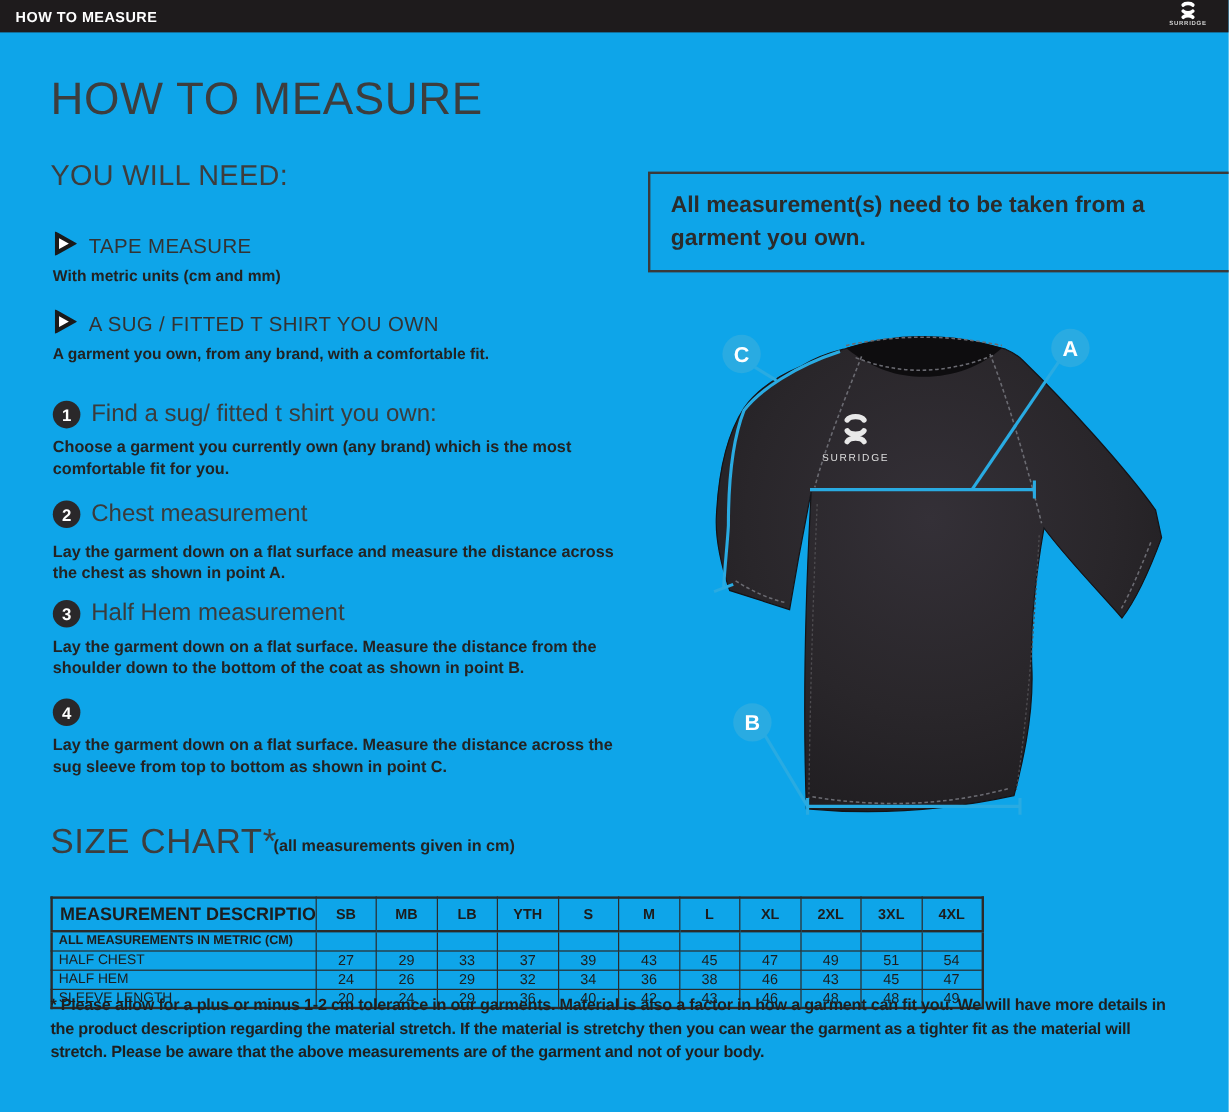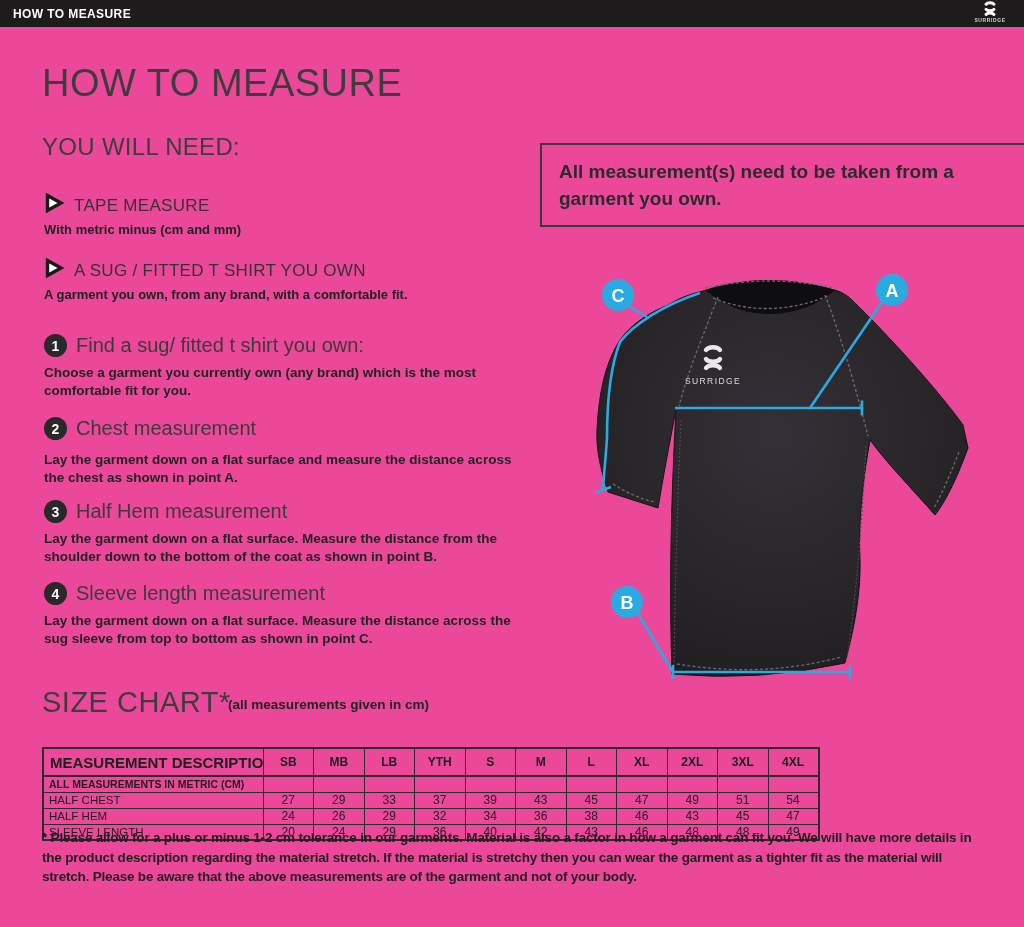--- a/index.html
+++ b/index.html
@@ -1,17 +1,17 @@
 <!DOCTYPE html>
 <html><head>
 <meta charset="utf-8">
 <style>
   * { margin:0; padding:0; box-sizing:border-box; }
   html,body { width:1024px; height:927px; background:#ffffff; font-family:"Liberation Sans", sans-serif; }
-  #canvas { position:relative; width:1024px; height:927px; background:#ec4899; overflow:hidden; }
+  #canvas { position:relative; width:1024px; height:927px; background:#0ea5e9; overflow:hidden; }
   .abs { position:absolute; }
 
   
   .topbar { left:0; top:0; width:1024px; height:27px; background:#1e1b1c; display:flex; align-items:center; }
   .topbar-title { color:#ffffff; font-size:12px; font-weight:bold; letter-spacing:.4px; padding-left:13px; }
   .topbar-logo { position:absolute; right:12px; top:1px; width:44px; height:25px; text-align:center; }
   .topbar-logo svg { display:block; margin:0 auto; }
   .topbar-brand { color:#cfcfcf; font-size:5px; letter-spacing:.6px; font-weight:bold; line-height:5px; }
 
   
@@ -75,21 +75,21 @@
 
   <div class="abs" style="left:44px; top:193px;">
     <div class="need-item-title">
       <span>
         <svg width="20" height="20" viewBox="0 0 20 20">
             <path d="M3.5,2.5 L17,10 L3.5,17.5 Z" fill="#ffffff" stroke="#1a1a1a" stroke-width="3.4" stroke-linejoin="miter"></path>
           </svg>
       </span>
       <span>TAPE MEASURE</span>
     </div>
-    <div class="need-item-sub" style="margin-top:4px;">With metric minus (cm and mm)</div>
+    <div class="need-item-sub" style="margin-top:4px;">With metric units (cm and mm)</div>
   </div>
 
   <div class="abs" style="left:44px; top:258px;">
     <div class="need-item-title">
       <span>
         <svg width="20" height="20" viewBox="0 0 20 20">
             <path d="M3.5,2.5 L17,10 L3.5,17.5 Z" fill="#ffffff" stroke="#1a1a1a" stroke-width="3.4" stroke-linejoin="miter"></path>
           </svg>
       </span>
       <span>A SUG / FITTED T SHIRT YOU OWN</span>
@@ -117,21 +117,20 @@
     <div class="step-head">
       <div class="step-num">3</div>
       <div class="step-title">Half Hem measurement</div>
     </div>
     <div class="step-body" style="margin-top:7px;">Lay the garment down on a flat surface. Measure the distance from the shoulder down to the bottom of the coat as shown in point B.</div>
   </div>
 
   <div class="abs" style="left:44px; top:582px;">
     <div class="step-head">
       <div class="step-num">4</div>
-      <div class="step-title">Sleeve length measurement</div>
     </div>
     <div class="step-body" style="margin-top:7px;">Lay the garment down on a flat surface. Measure the distance across the sug sleeve from top to bottom as shown in point C.</div>
   </div>
 
   <div class="abs note-box">All measurement(s) need to be taken from a garment you own.</div>
 
   <div class="abs" style="left:563px; top:250px;">
     <svg width="420" height="440" viewBox="0 0 420 440">
       <defs>
         <radialGradient id="shirtg" cx="48%" cy="38%" r="75%">

